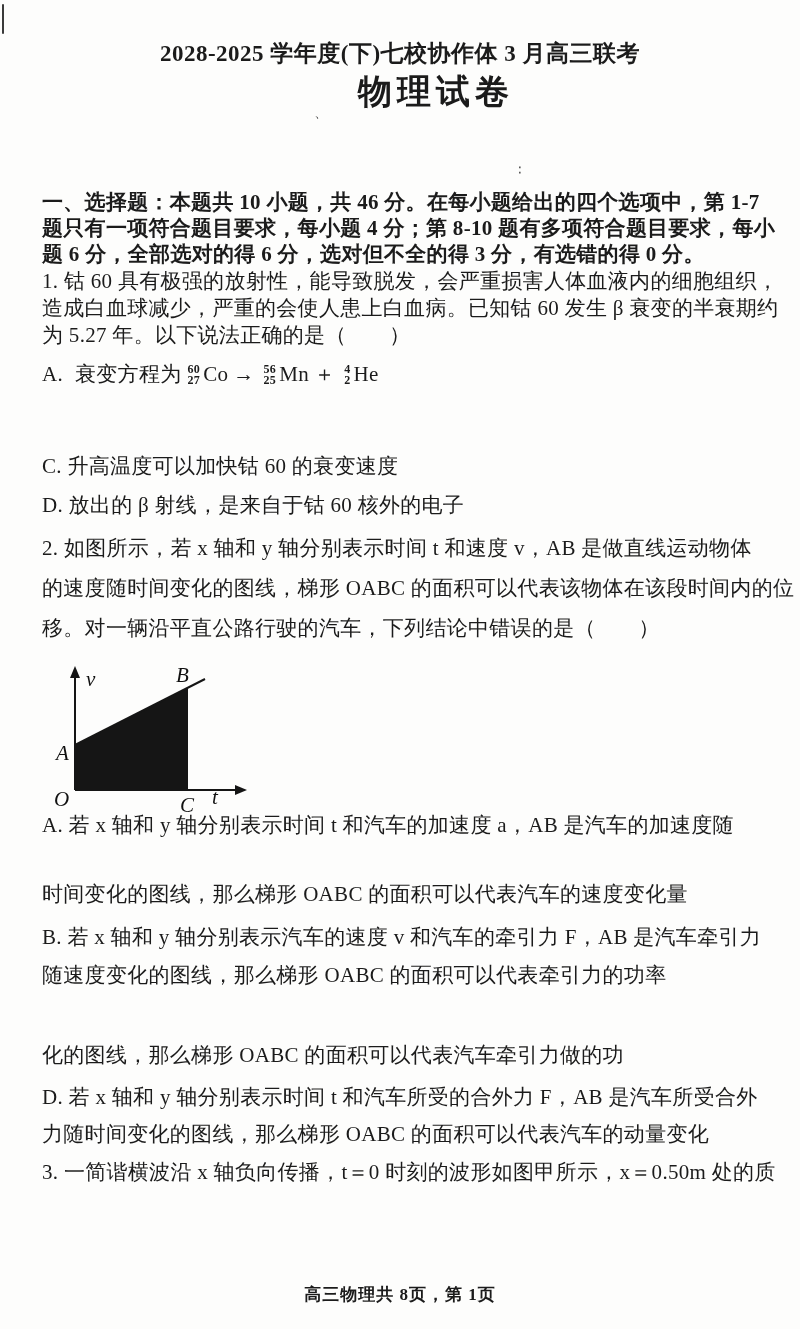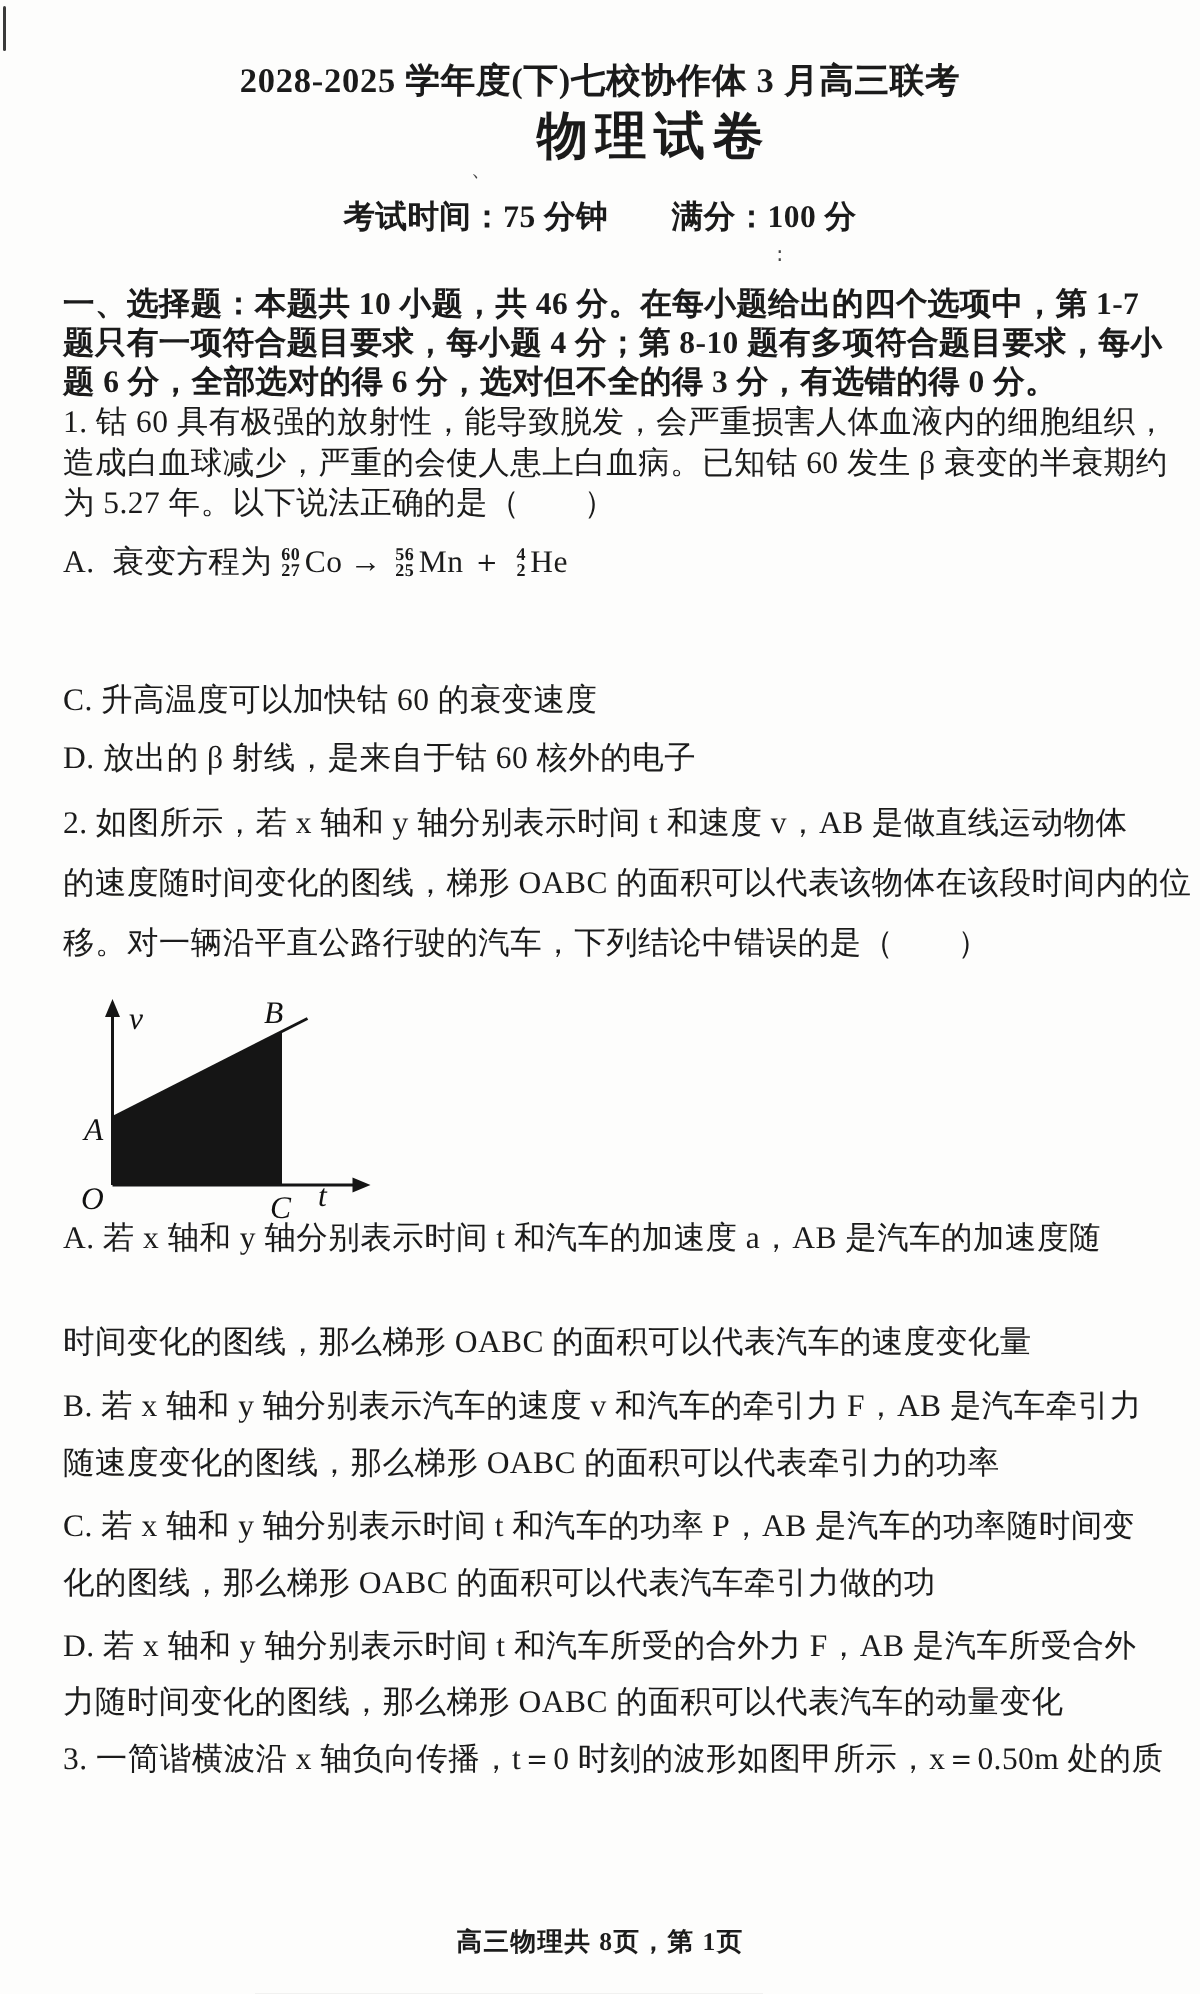--- a/index.html
+++ b/index.html
@@ -50,21 +50,20 @@
 
 <div class="page">
 
   <div class="edge-strip"></div>
   <div class="speck" style="left:314px; top:104px;">、</div>
   <div class="speck" style="left:486px; top:84px;">˙</div>
   <div class="speck" style="left:518px; top:162px;">∶</div>
 
   <div class="tline center exam-session" style="top:40px">2028-2025 学年度(下)七校协作体 3 月高三联考</div>
   <div class="tline center paper-title" style="top:78px">物理试卷</div>
-  <div class="tline center exam-info" style="top:131px">考试时间：75 分钟　　满分：100 分</div>
 
   <div class="tline bold" style="top:189px">一、选择题：本题共 10 小题，共 46 分。在每小题给出的四个选项中，第 1-7</div>
   <div class="tline bold" style="top:215px">题只有一项符合题目要求，每小题 4 分；第 8-10 题有多项符合题目要求，每小</div>
   <div class="tline bold" style="top:241px">题 6 分，全部选对的得 6 分，选对但不全的得 3 分，有选错的得 0 分。</div>
 
   <div class="tline" style="top:268px">1. 钴 60 具有极强的放射性，能导致脱发，会严重损害人体血液内的细胞组织，</div>
   <div class="tline" style="top:295px">造成白血球减少，严重的会使人患上白血病。已知钴 60 发生 β 衰变的半衰期约</div>
   <div class="tline" style="top:322px">为 5.27 年。以下说法正确的是（　　）</div>
 
   <div class="tline nucline" style="top:361px">
@@ -114,21 +113,20 @@
     <text class="fig-label" x="16" y="100">A</text>
     <text class="fig-label" x="14" y="146">O</text>
     <text class="fig-label" x="140" y="152">C</text>
     <text class="fig-label" x="172" y="144">t</text>
   </svg>
 
   <div class="tline" style="top:812px">A. 若 x 轴和 y 轴分别表示时间 t 和汽车的加速度 a，AB 是汽车的加速度随</div>
   <div class="tline" style="top:881px">时间变化的图线，那么梯形 OABC 的面积可以代表汽车的速度变化量</div>
   <div class="tline" style="top:924px">B. 若 x 轴和 y 轴分别表示汽车的速度 v 和汽车的牵引力 F，AB 是汽车牵引力</div>
   <div class="tline" style="top:962px">随速度变化的图线，那么梯形 OABC 的面积可以代表牵引力的功率</div>
-  <div class="tline" style="top:1004px">C. 若 x 轴和 y 轴分别表示时间 t 和汽车的功率 P，AB 是汽车的功率随时间变</div>
   <div class="tline" style="top:1042px">化的图线，那么梯形 OABC 的面积可以代表汽车牵引力做的功</div>
   <div class="tline" style="top:1084px">D. 若 x 轴和 y 轴分别表示时间 t 和汽车所受的合外力 F，AB 是汽车所受合外</div>
   <div class="tline" style="top:1121px">力随时间变化的图线，那么梯形 OABC 的面积可以代表汽车的动量变化</div>
 
   <div class="tline" style="top:1159px">3.  一简谐横波沿 x 轴负向传播，t＝0 时刻的波形如图甲所示，x＝0.50m 处的质</div>
 
   <div class="tline center footer" style="top:1281px">高三物理共 8页，第 1页</div>
 
 </div>
 

